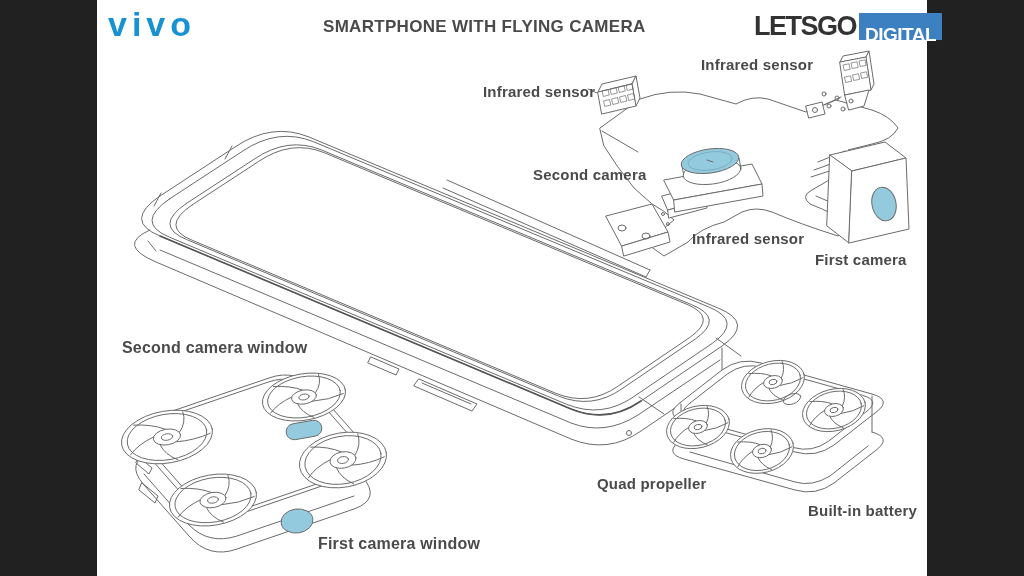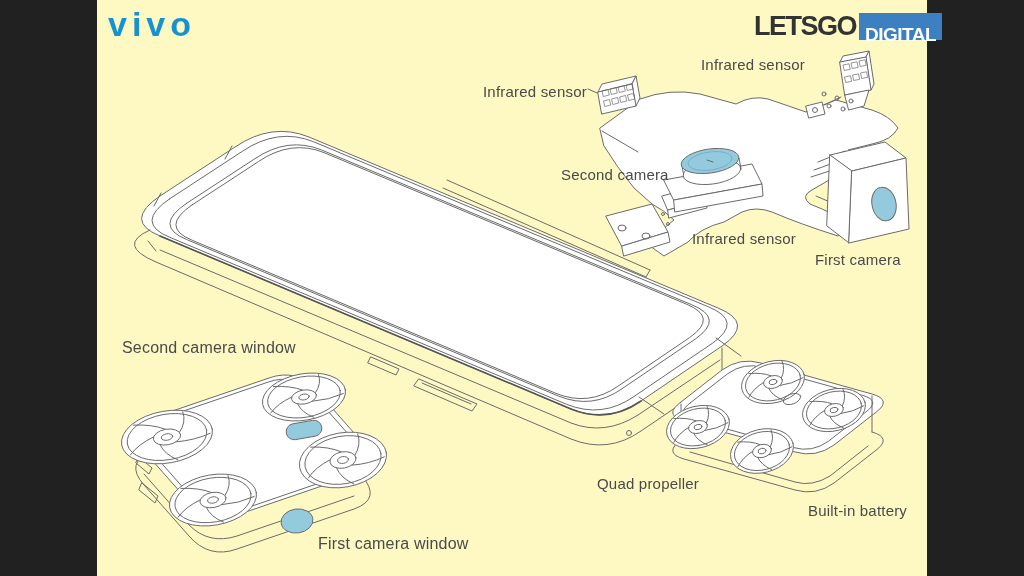--- a/index.html
+++ b/index.html
@@ -1,27 +1,27 @@
 <!DOCTYPE html>
 <html><head>
 <meta charset="utf-8">
 <style>
   html,body{margin:0;padding:0;background:#000;}
-  .stage{position:relative;width:1024px;height:576px;background:#fef9c3;overflow:hidden;
+  .stage{position:relative;width:1024px;height:576px;background:#ffffff;overflow:hidden;
          font-family:"Liberation Sans",sans-serif;}
   .bar{position:absolute;top:0;height:576px;background:#212121;}
   .bar-left{left:0;width:97px;}
   .bar-right{left:927px;width:97px;}
   .artwork{position:absolute;left:0;top:0;width:1024px;height:576px;}
   .ln{fill:none;stroke:#6b6b6b;stroke-width:1;stroke-linejoin:round;stroke-linecap:round;vector-effect:non-scaling-stroke;}
   .wh{fill:#ffffff;stroke:#6b6b6b;stroke-width:1;stroke-linejoin:round;stroke-linecap:round;vector-effect:non-scaling-stroke;}
   .blue{fill:#93cadd;stroke:#6b6b6b;stroke-width:1;vector-effect:non-scaling-stroke;}
   .gd{fill:none;stroke:#6b6b6b;stroke-width:.7;vector-effect:non-scaling-stroke;}
   .dk{fill:none;stroke:#555555;stroke-width:1.6;stroke-linecap:round;vector-effect:non-scaling-stroke;}
-  .lbl{position:absolute;font-weight:normal;font-size:15px;color:#4a4a4a;letter-spacing:.2px;white-space:nowrap;}
+  .lbl{position:absolute;font-weight:bold;font-size:15px;color:#4a4a4a;letter-spacing:.2px;white-space:nowrap;}
   .lbl-wide{font-size:16px;}
   .brand{position:absolute;left:108px;top:5px;font-size:34px;font-weight:bold;
          color:#1691d3;letter-spacing:5px;}
   .title{position:absolute;left:323px;top:17px;width:300px;font-size:17px;font-weight:bold;
          color:#4a4a4a;letter-spacing:.3px;white-space:nowrap;}
   .publisher{position:absolute;left:754px;top:13px;height:27px;display:flex;align-items:stretch;}
   .pub-left{font-size:27px;font-weight:bold;color:#333333;letter-spacing:-1.5px;line-height:27px;}
   .pub-right{background:#3c80c2;color:#ffffff;font-size:19px;font-weight:bold;letter-spacing:-.5px;
              line-height:27px;padding:8px 6px;margin-left:3px;}
 </style>
@@ -178,28 +178,29 @@
         <rect class="blue" x="-18" y="-8" width="36" height="16" rx="8"></rect>
       </g>
       <ellipse class="blue" cx="297" cy="521" rx="16" ry="12" transform="rotate(-8 297 521)"></ellipse>
     </g>
   </svg>
 
   <div class="bar bar-left"></div>
   <div class="bar bar-right"></div>
 
   <div class="brand">vivo</div>
+  <div class="title">SMARTPHONE WITH FLYING CAMERA</div>
   <div class="publisher">
     <span class="pub-left">LETSGO</span>
     <span class="pub-right">DIGITAL</span>
   </div>
 
   <div class="lbl" style="left:701px;top:56px;">Infrared sensor</div>
   <div class="lbl" style="left:483px;top:83px;">Infrared sensor</div>
-  <div class="lbl" style="left:533px;top:166px;margin-left:28px;">Second camera</div>
+  <div class="lbl" style="left:533px;top:166px;">Second camera</div>
   <div class="lbl" style="left:692px;top:230px;">Infrared sensor</div>
   <div class="lbl" style="left:815px;top:251px;">First camera</div>
   <div class="lbl lbl-wide" style="left:318px;top:535px;">First camera window</div>
   <div class="lbl lbl-wide" style="left:122px;top:339px;">Second camera window</div>
   <div class="lbl" style="left:597px;top:475px;">Quad propeller</div>
   <div class="lbl" style="left:808px;top:502px;text-align:center;">Built-in battery</div>
 
 </div>
 
 </body></html>

